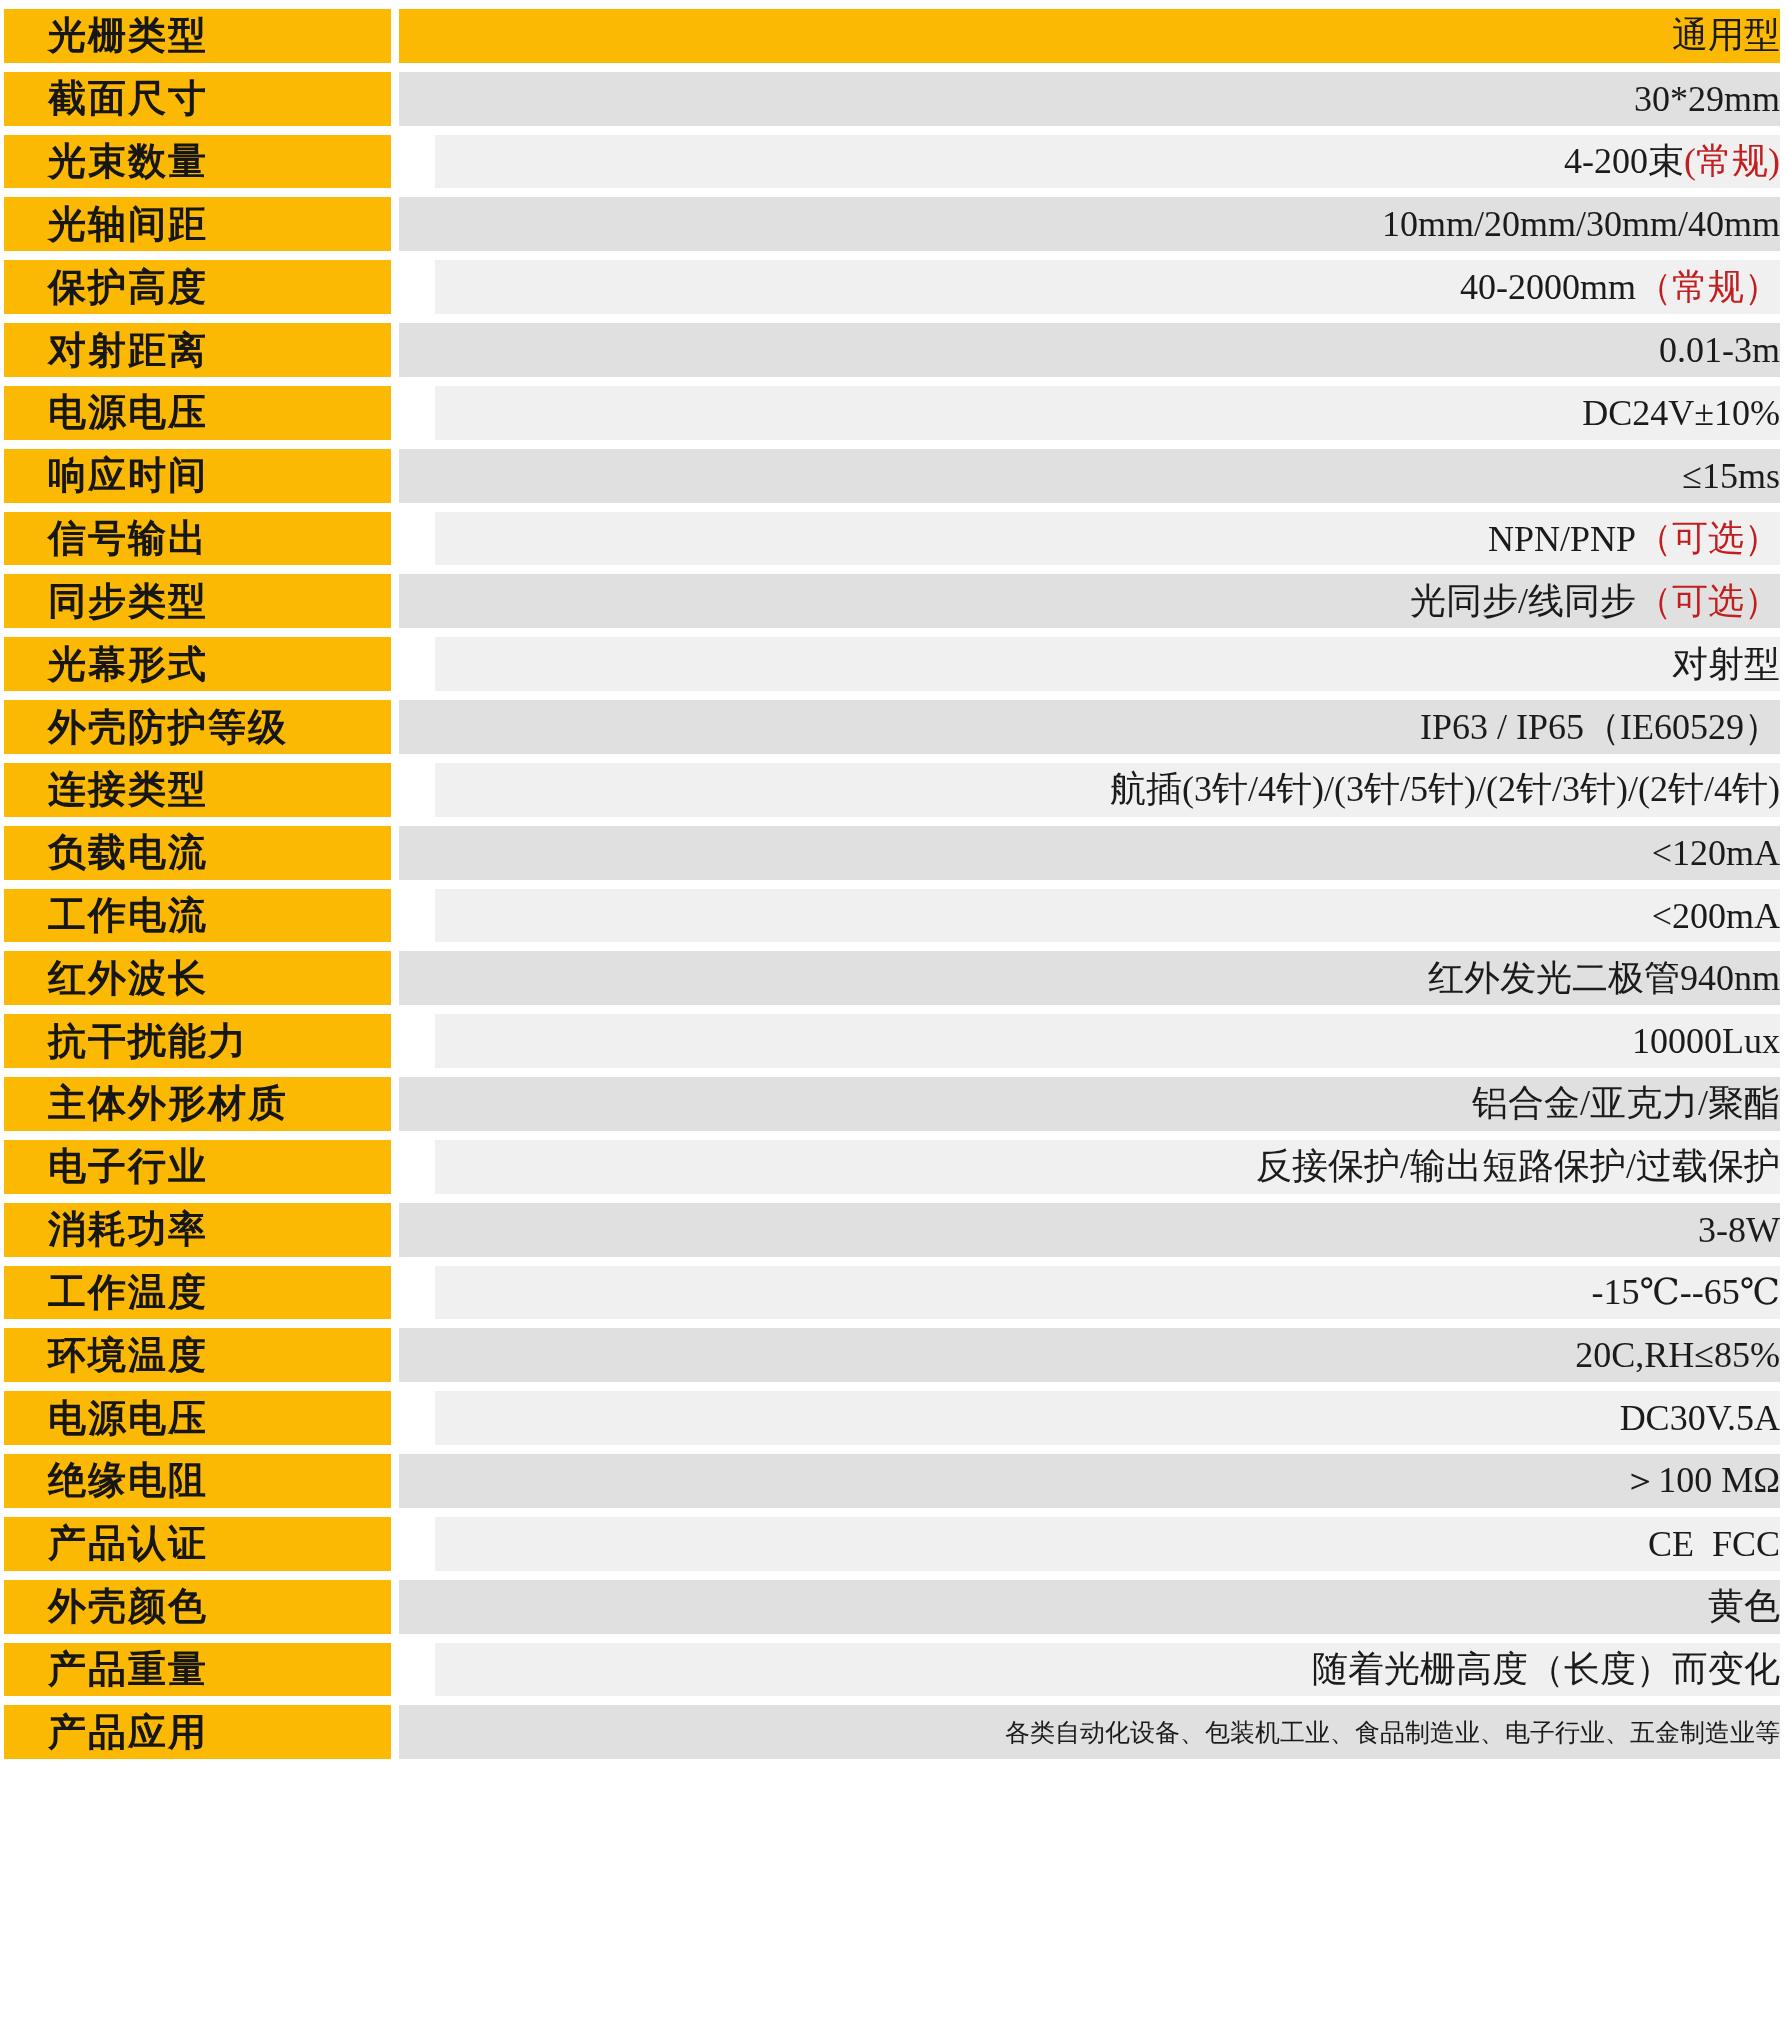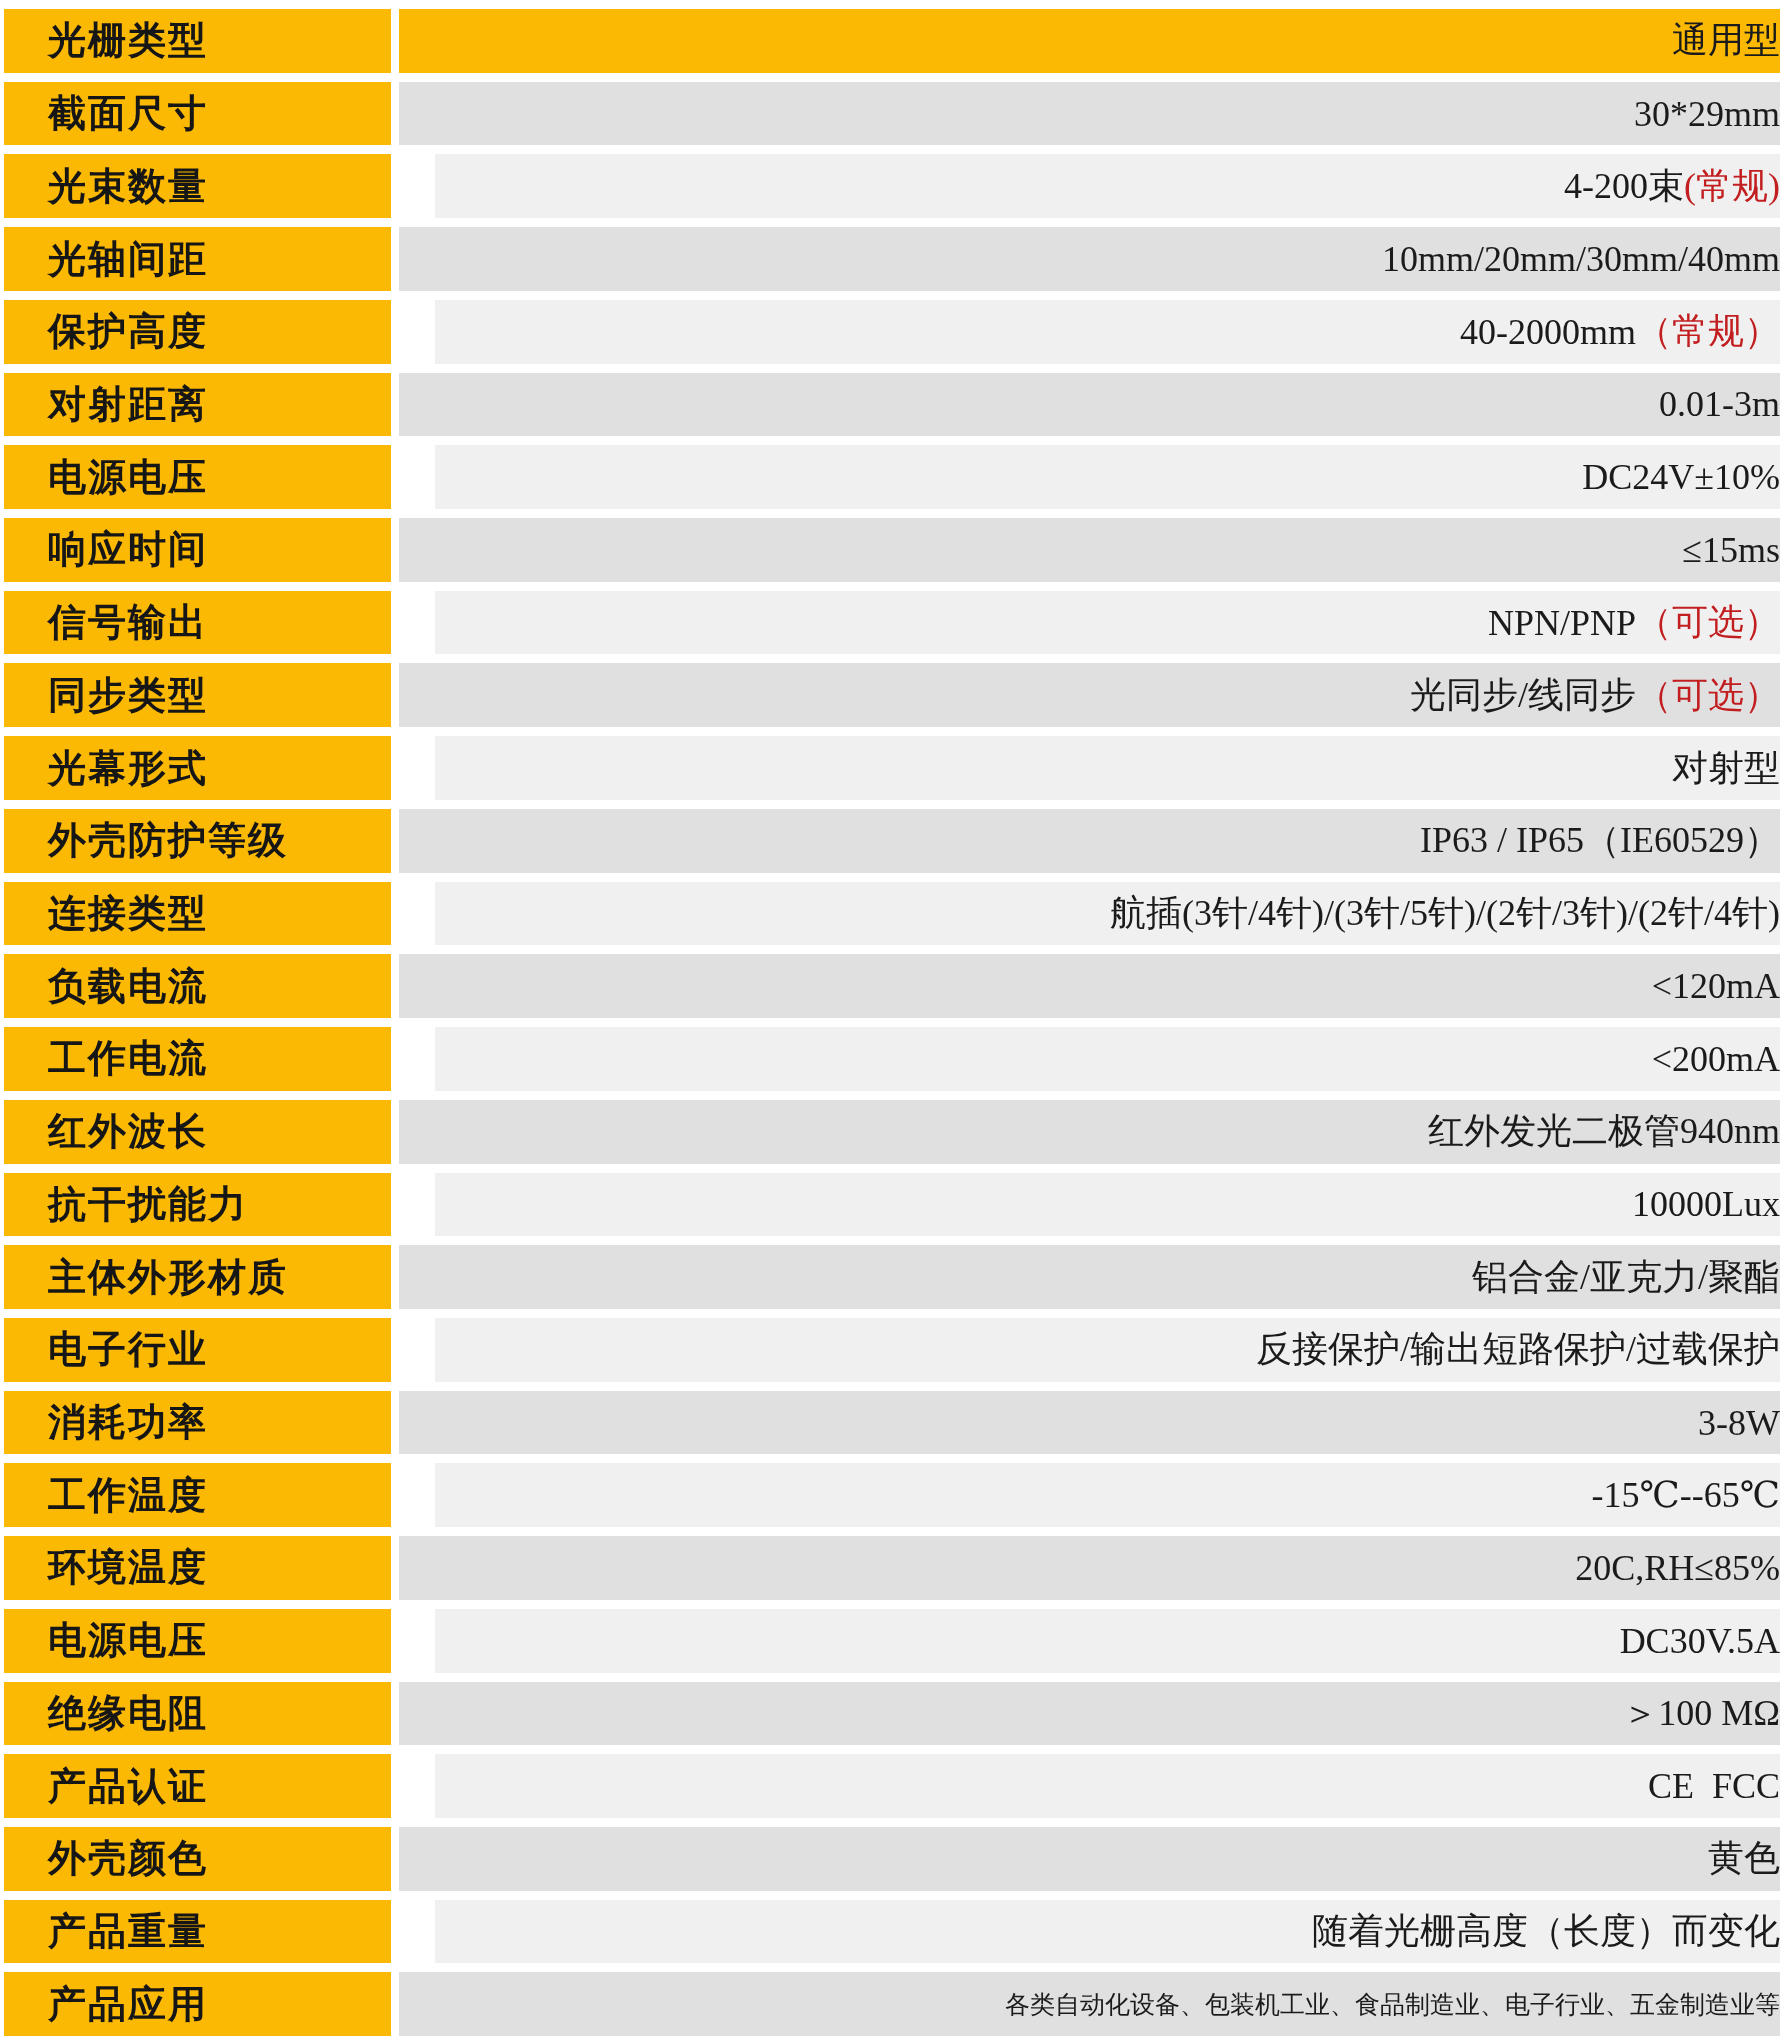--- a/index.html
+++ b/index.html
@@ -12,21 +12,21 @@
     height: 2042px;
     position: relative;
     font-family: "Liberation Serif", "DejaVu Serif", serif;
     overflow: hidden;
   }
   .spec-table {
     position: absolute;
     left: 4px;
     top: 9px;
     width: 1776px;
-    height: 2027px;
+    height: 1750px;
     display: flex;
     flex-direction: column;
     gap: 9px;
   }
   .spec-row {
     flex: 1 1 0;
     display: flex;
     gap: 8px;
     min-height: 0;
   }

